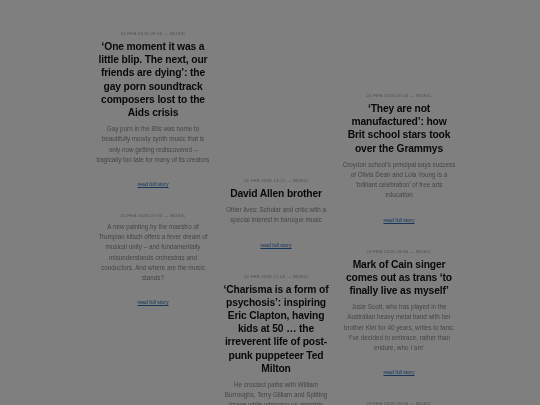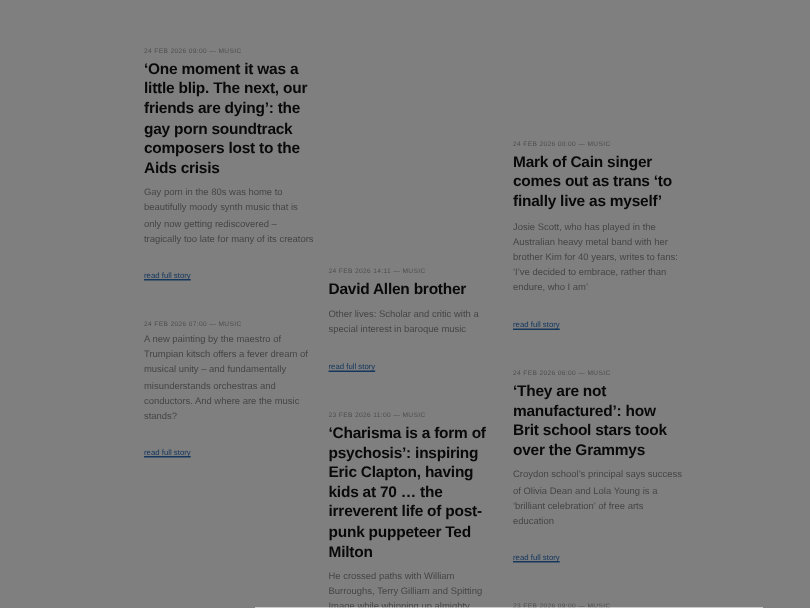--- a/index.html
+++ b/index.html
@@ -27,21 +27,21 @@
     width:360px; height:405px;
     display:grid;
     grid-template-columns:1fr 1fr 1fr;
     column-gap:9px;
   }
   .col { position:relative; padding-top:0; }
   .col-1 { padding-top:30px; }
   .col-2 { padding-top:177px; }
   .col-3 { padding-top:92px; }
 
-  .card { margin-bottom:22px; }
+  .card { margin-bottom:22px;text-align:center; }
   .kicker {
     font-size:4.4px;
     line-height:7px;
     letter-spacing:0.25px;
     text-transform:uppercase;
     color:#9a9a9a;
     margin-bottom:3px;
     white-space:nowrap;
     overflow:hidden;
   }
@@ -97,39 +97,39 @@
 
       <div class="card">
         <div class="kicker">24 FEB 2026 14:11 — MUSIC</div>
         <div class="headline">David Allen brother</div>
         <div class="standfirst">Other lives: Scholar and critic with a special interest in baroque music</div>
         <a class="readlink" href="#">read full story</a>
       </div>
 
       <div class="card">
         <div class="kicker">23 FEB 2026 11:00 — MUSIC</div>
-        <div class="headline">‘Charisma is a form of psychosis’: inspiring Eric Clapton, having kids at 70 … the irreverent life of post-punk puppeteer Ted Milton</div>
+        <div class="headline">‘Charisma is a form of psychosis’: inspiring Eric Clapton, having kids at 50 … the irreverent life of post-punk puppeteer Ted Milton</div>
         <div class="standfirst">He crossed paths with William Burroughs, Terry Gilliam and Spitting Image while whipping up almighty grooves with his band Blurt. Now 82, he’s back on tour – and bracing for a warts-and-all documentary made by</div>
       </div>
 
     </div>
 
     <div class="col col-3">
 
       <div class="card">
-        <div class="kicker">24 FEB 2026 08:00 — MUSIC</div>
-        <div class="headline">Mark of Cain singer comes out as trans ‘to finally live as myself’</div>
-        <div class="standfirst">Josie Scott, who has played in the Australian heavy metal band with her brother Kim for 40 years, writes to fans: ‘I’ve decided to embrace, rather than endure, who I am’</div>
+        <div class="kicker">24 FEB 2026 06:00 — MUSIC</div>
+        <div class="headline">‘They are not manufactured’: how Brit school stars took over the Grammys</div>
+        <div class="standfirst">Croydon school’s principal says success of Olivia Dean and Lola Young is a ‘brilliant celebration’ of free arts education</div>
         <a class="readlink" href="#">read full story</a>
       </div>
 
       <div class="card">
-        <div class="kicker">24 FEB 2026 06:00 — MUSIC</div>
-        <div class="headline">‘They are not manufactured’: how Brit school stars took over the Grammys</div>
-        <div class="standfirst">Croydon school’s principal says success of Olivia Dean and Lola Young is a ‘brilliant celebration’ of free arts education</div>
+        <div class="kicker">24 FEB 2026 08:00 — MUSIC</div>
+        <div class="headline">Mark of Cain singer comes out as trans ‘to finally live as myself’</div>
+        <div class="standfirst">Josie Scott, who has played in the Australian heavy metal band with her brother Kim for 40 years, writes to fans: ‘I’ve decided to embrace, rather than endure, who I am’</div>
         <a class="readlink" href="#">read full story</a>
       </div>
 
       <div class="card">
         <div class="kicker">23 FEB 2026 09:00 — MUSIC</div>
 
       </div>
 
     </div>
 

